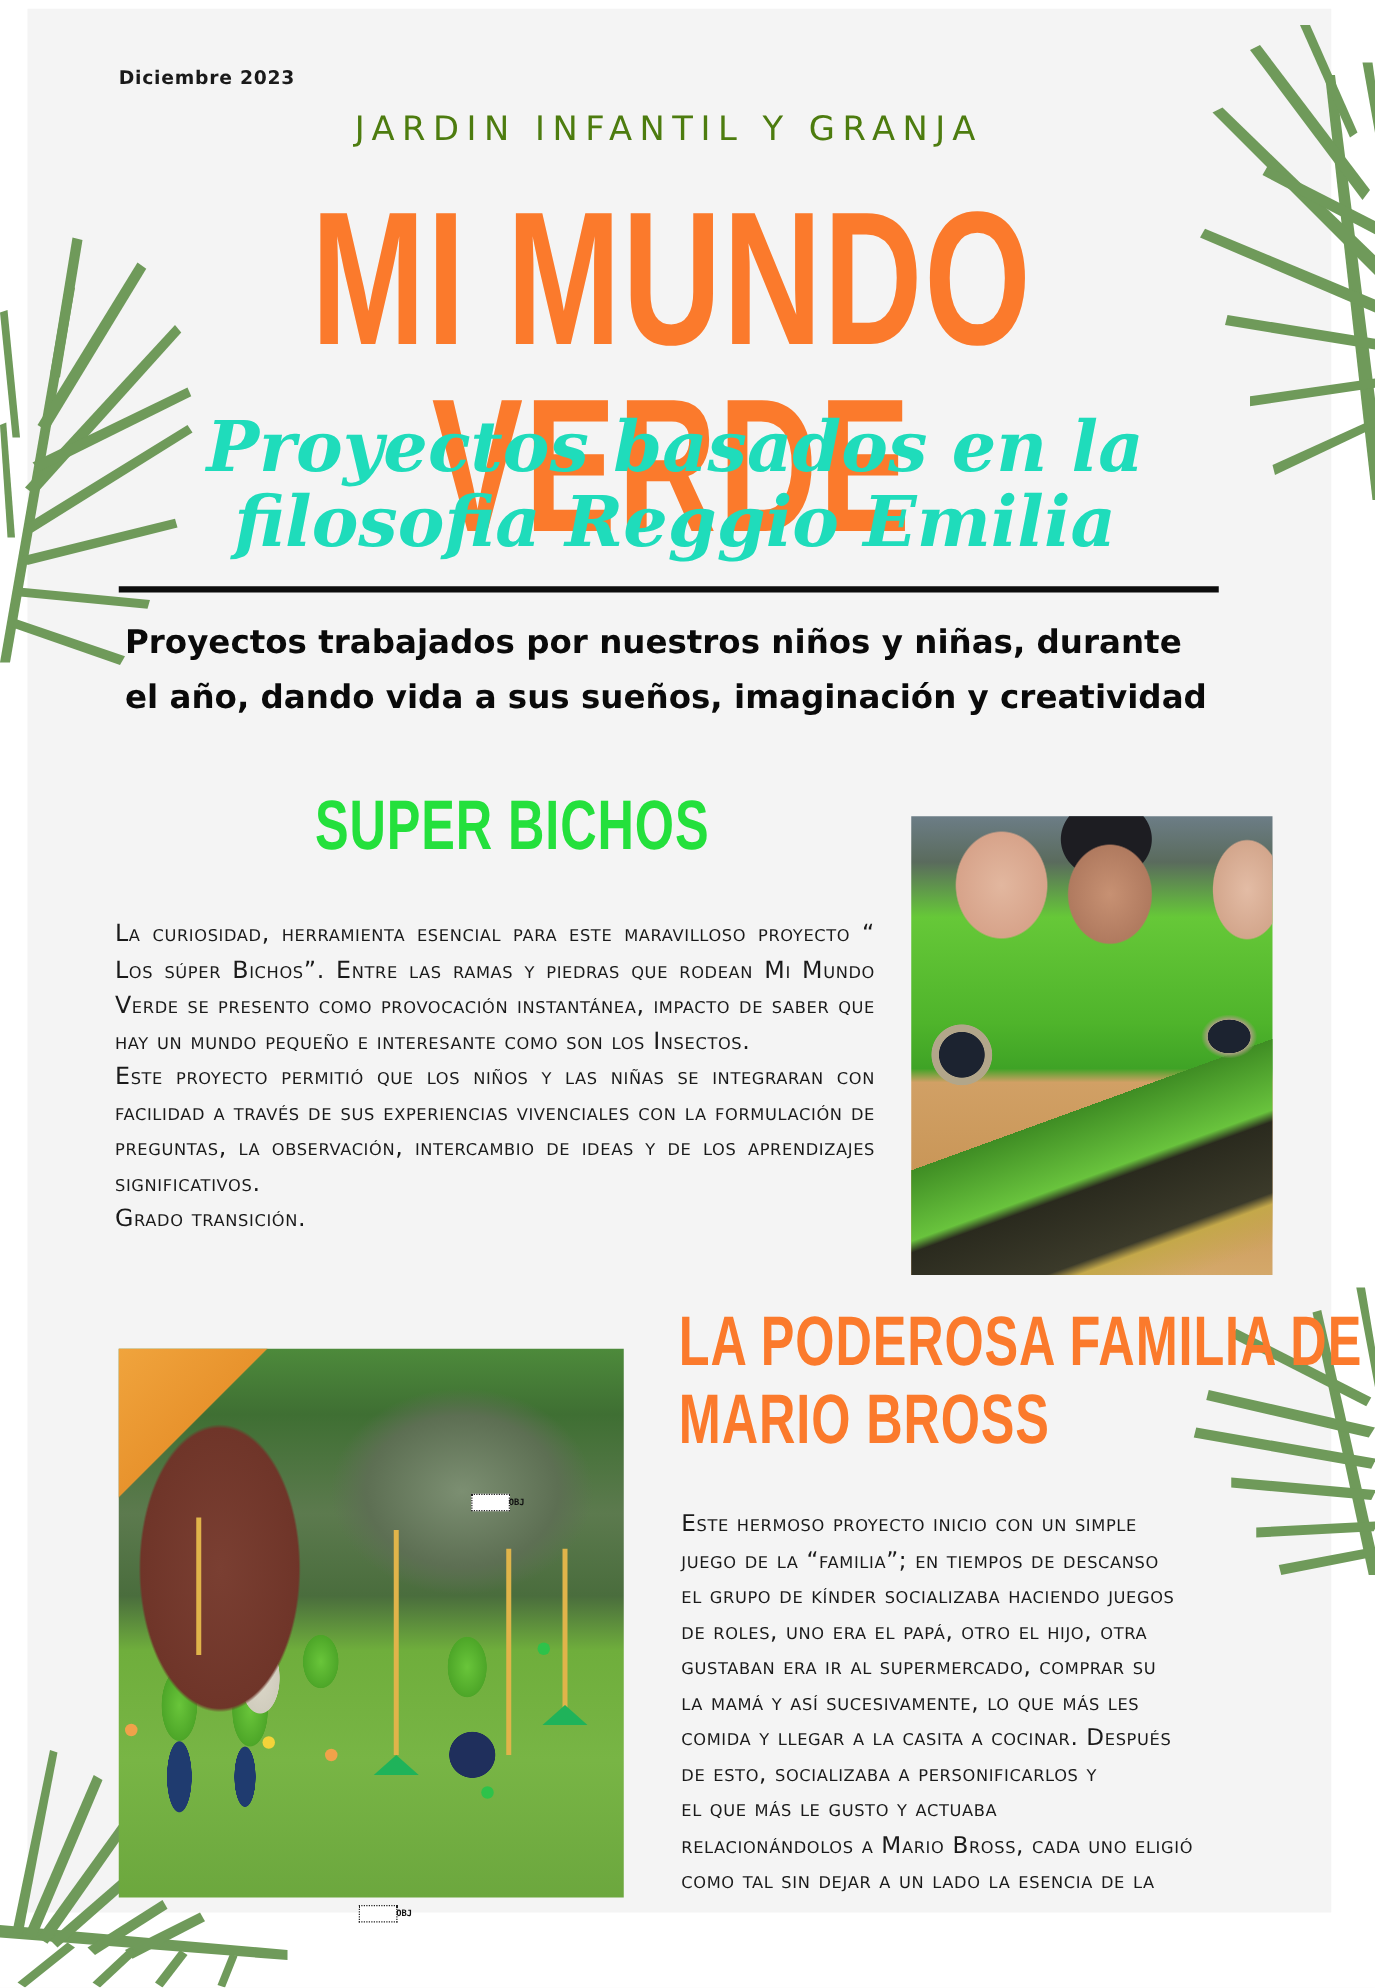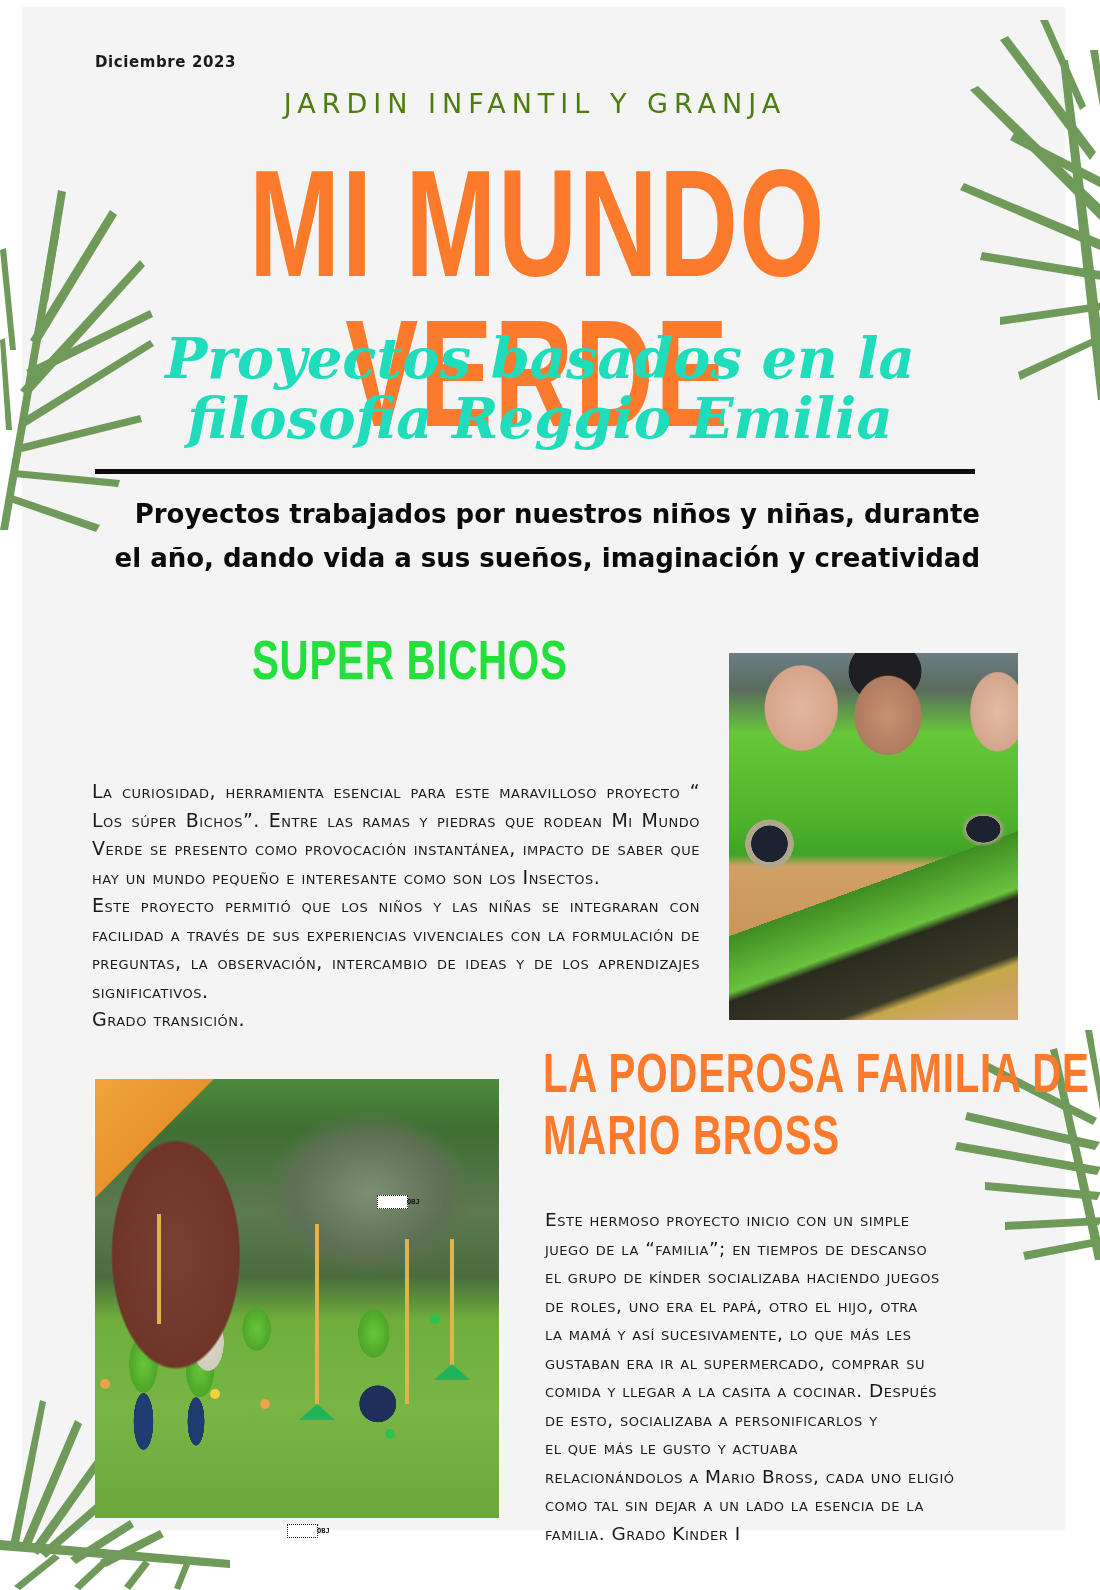--- a/index.html
+++ b/index.html
@@ -31,21 +31,21 @@
       font-weight: bold; color: #fb7a2c; font-size: 152px; line-height: 150px;
       transform: scaleX(0.72); transform-origin: center; letter-spacing: 2px;
     }
     .subtitle {
       left: 110px; width: 860px; top: 328px; text-align: center;
       font-family: "DejaVu Serif", serif; font-style: italic; font-weight: bold;
       color: #1fdcbb; font-size: 56px; line-height: 60px;
     }
     .rule { left: 95px; top: 469px; width: 880px; height: 5px; background: #0c0c0c; }
     .intro {
-      left: 100px; width: 880px; top: 492px; text-align: right;
+      left: 100px; width: 880px; top: 492px; text-align: left;
       font-family: "DejaVu Sans", sans-serif; font-weight: bold; color: #0a0a0a;
       font-size: 26px; line-height: 44px;
     }
 
     .sec-heading {
       font-family: "Liberation Sans Narrow", "Liberation Sans", sans-serif;
       font-weight: bold; letter-spacing: 1px;
     }
     .h-bichos {
       left: 252px; top: 628px; color: #24e03c; font-size: 56px; line-height: 64px;
@@ -56,21 +56,20 @@
       transform: scaleX(0.72); transform-origin: left center; white-space: nowrap;
     }
 
     .body-text {
       font-family: "DejaVu Sans", sans-serif; font-variant: small-caps;
       color: #1a1a1a; letter-spacing: 0.5px;
     }
     .bichos-text {
       left: 92px; top: 733px; width: 608px; font-size: 19px; line-height: 28.5px;
       text-align: justify;
-      margin-top: 44px;
     }
     .bichos-text p { margin: 0; }
     .mario-text {
       left: 545px; top: 1206px; width: 540px; font-size: 18.5px; line-height: 28.5px;
     }
     .mario-text p { margin: 0; }
 
     
     .photo { overflow: hidden; }
     .photo-bichos {
@@ -225,21 +224,20 @@
   <div class="obj-marker abs" style="left:282px; top:116px;">OBJ</div>
 </div>
 
 <div class="abs obj-marker" style="left:287px; top:1524px;">OBJ</div>
 
 <div class="abs body-text mario-text">
   <p>Este hermoso proyecto inicio con un simple</p>
   <p>juego de la “familia”; en tiempos de descanso</p>
   <p>el grupo de kínder socializaba haciendo juegos</p>
   <p>de roles, uno era el papá, otro el hijo, otra</p>
+  <p>gustaban era ir al supermercado, comprar su</p>
   <p>la mamá y así sucesivamente, lo que más les</p>
-  <p>gustaban era ir al supermercado, comprar su</p>
   <p>comida y llegar a la casita a cocinar. Después</p>
   <p>de esto, socializaba a personificarlos  y</p>
   <p>el que más le gusto y actuaba</p>
   <p>relacionándolos a Mario Bross, cada uno eligió</p>
   <p>como tal sin dejar a un lado la esencia de la</p>
-  <p>familia.  Grado Kinder I</p>
 </div>
 
 </body></html>

